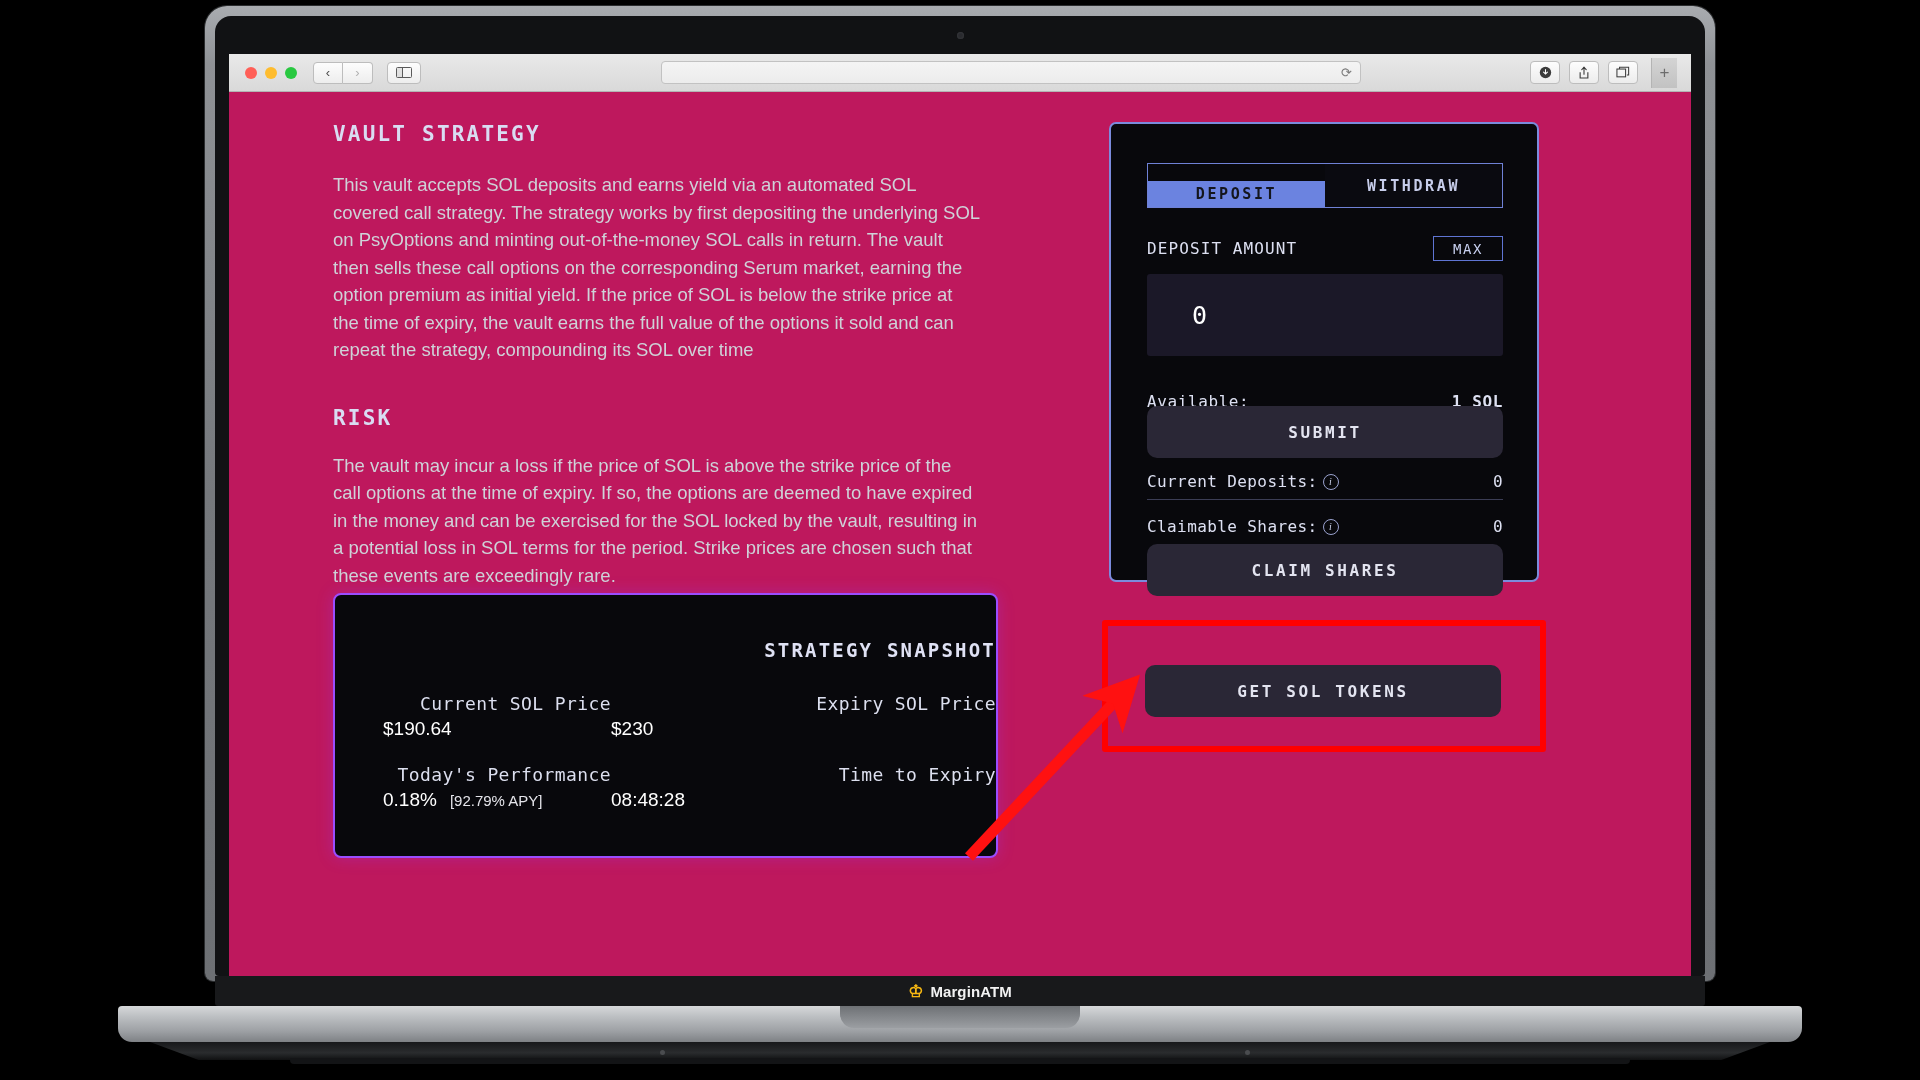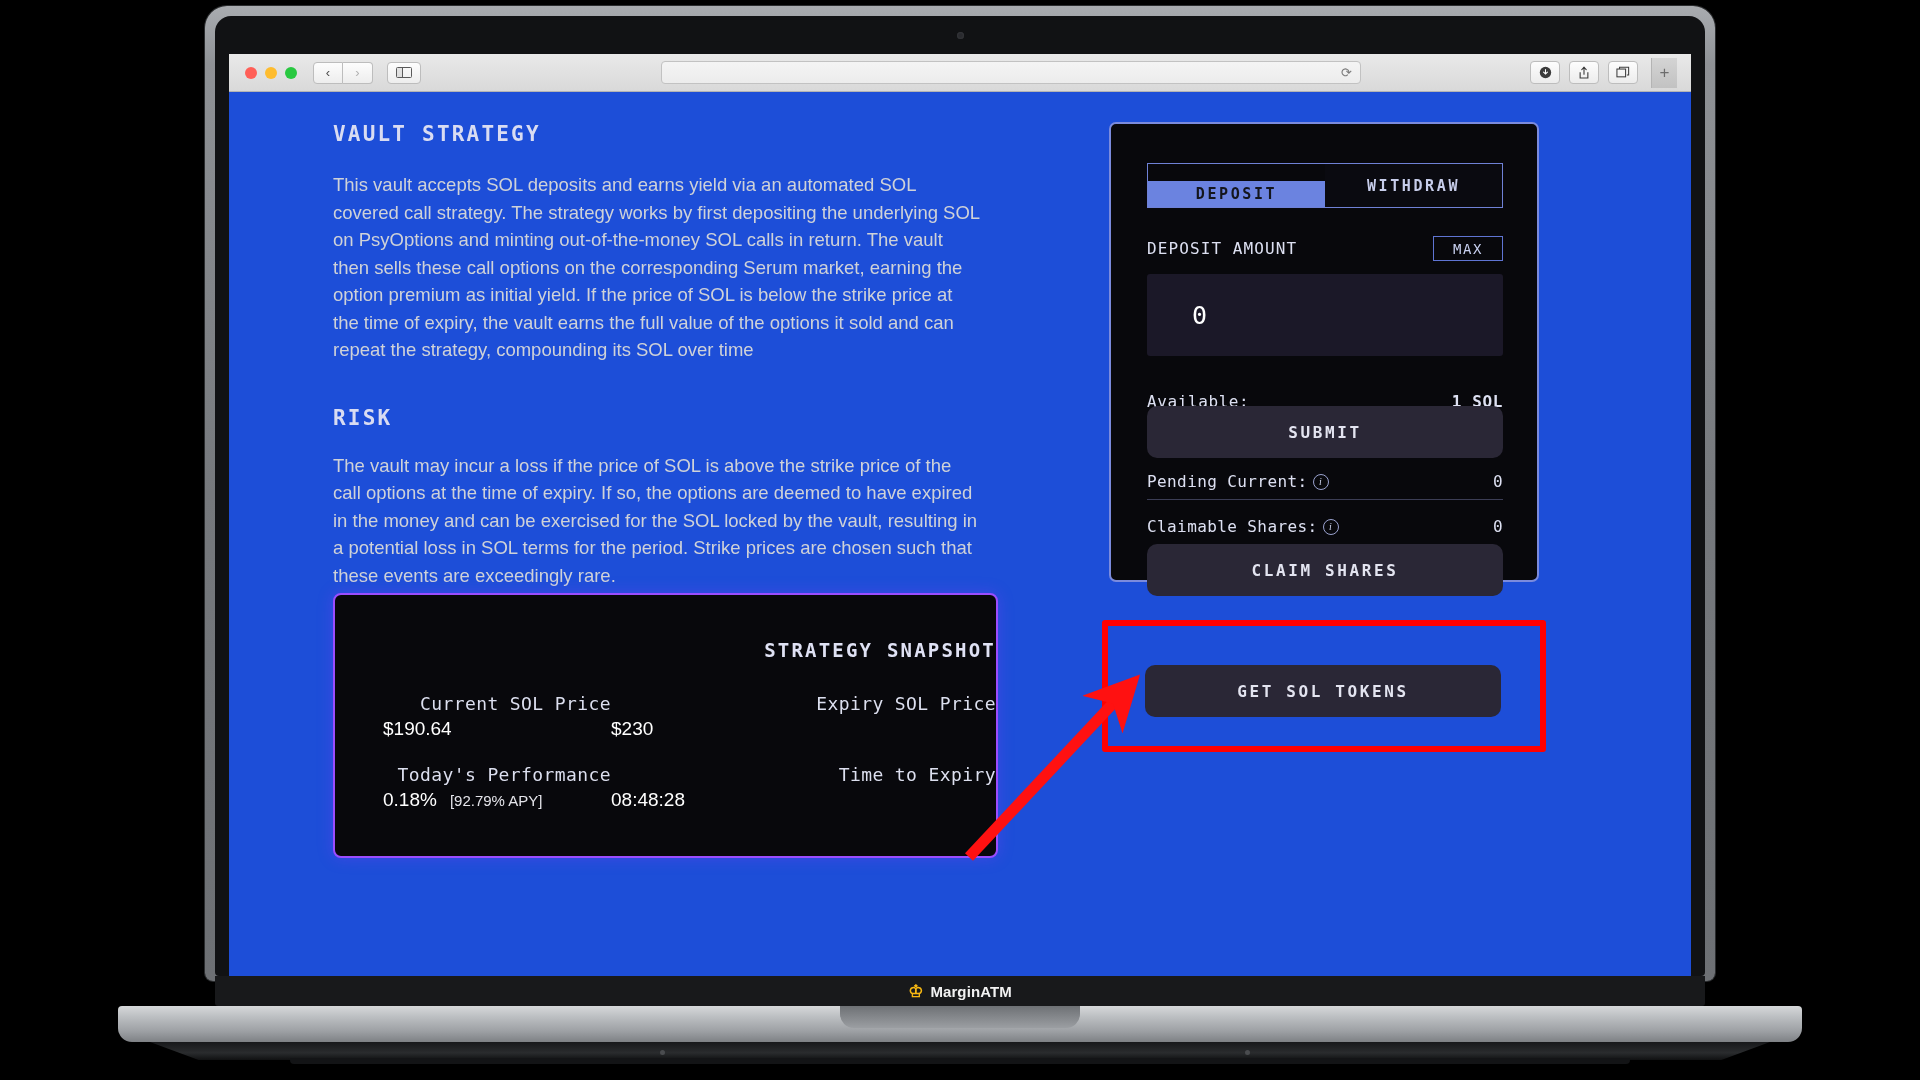--- a/index.html
+++ b/index.html
@@ -152,21 +152,21 @@
     color:#6d6d6d; font-size:17px;
     border-left:1px solid #b4b4b4;
     align-self: stretch;
     margin-left: 4px;
   }
 
   
   .page {
     position: absolute; left: 0; top: 38px;
     width: 1462px; height: 884px;
-    background: #1d4ed8;
+    background: #be185d;
     color: #e8e8ee;
   }
 
   .left-col {
     position: absolute; left: 104px; top: 30px; width: 665px;
   }
   h2.section-title {
     font-family: "DejaVu Sans Mono", monospace;
     font-size: 21px; font-weight: 700;
     letter-spacing: 2.2px;
@@ -450,21 +450,21 @@
 
         <div class="avail-row">
           <span>Available:</span>
           <span class="avail-val">1 SOL</span>
         </div>
 
         <div class="btn-dark submit-btn">SUBMIT</div>
 
         <div class="stat-row pending">
           <span class="stat-left">
-            <span>Pending Current:</span>
+            <span>Current Deposits:</span>
             <span class="info-icon">i</span>
           </span>
           <span>0</span>
         </div>
 
         <div class="divider"></div>
 
         <div class="stat-row claimable">
           <span class="stat-left">
             <span>Claimable Shares:</span>

